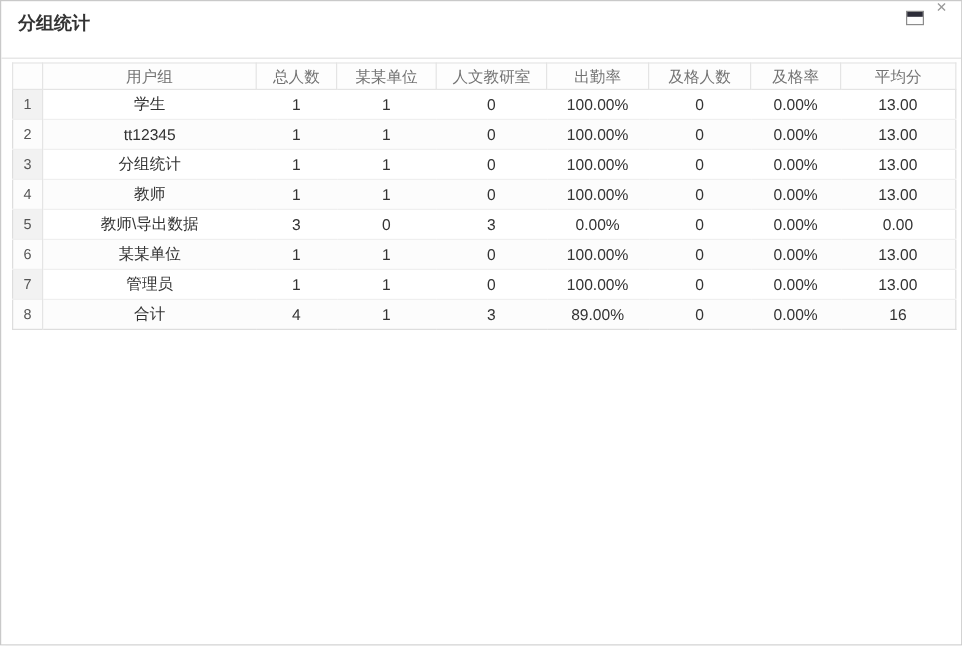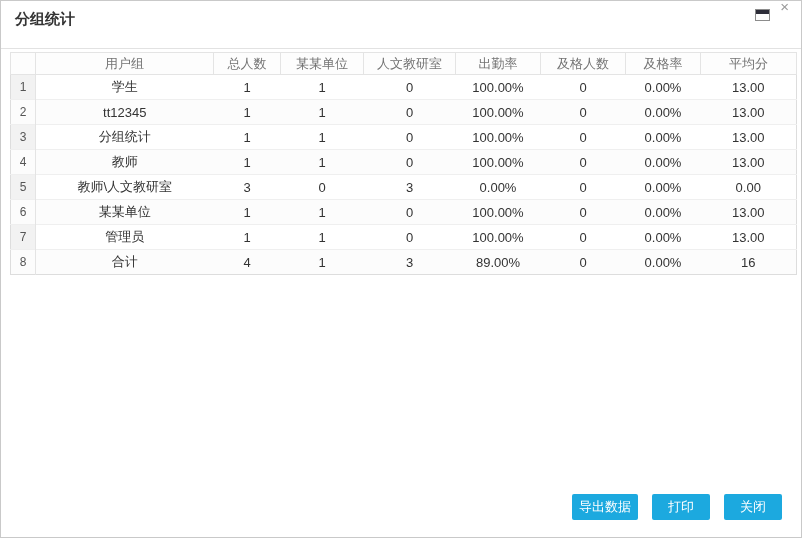--- a/index.html
+++ b/index.html
@@ -198,21 +198,21 @@
           <td>1</td>
           <td>1</td>
           <td>0</td>
           <td>100.00%</td>
           <td>0</td>
           <td>0.00%</td>
           <td>13.00</td>
         </tr>
         <tr>
           <td class="num">5</td>
-          <td>教师\人文教研室</td>
+          <td>教师\导出数据</td>
           <td>3</td>
           <td>0</td>
           <td>3</td>
           <td>0.00%</td>
           <td>0</td>
           <td>0.00%</td>
           <td>0.00</td>
         </tr>
         <tr>
           <td class="num">6</td>
@@ -244,19 +244,14 @@
           <td>3</td>
           <td>89.00%</td>
           <td>0</td>
           <td>0.00%</td>
           <td>16</td>
         </tr>
       </tbody>
     </table>
   </div>
 
-  <div class="footer">
-    <button class="btn" style="background-color: rgb(28, 169, 223);">导出数据</button>
-    <button class="btn" style="background-color: rgb(28, 169, 223);">打印</button>
-    <button class="btn" style="background-color: rgb(28, 169, 223);">关闭</button>
-  </div>
 
 </div>
 
 </body></html>

